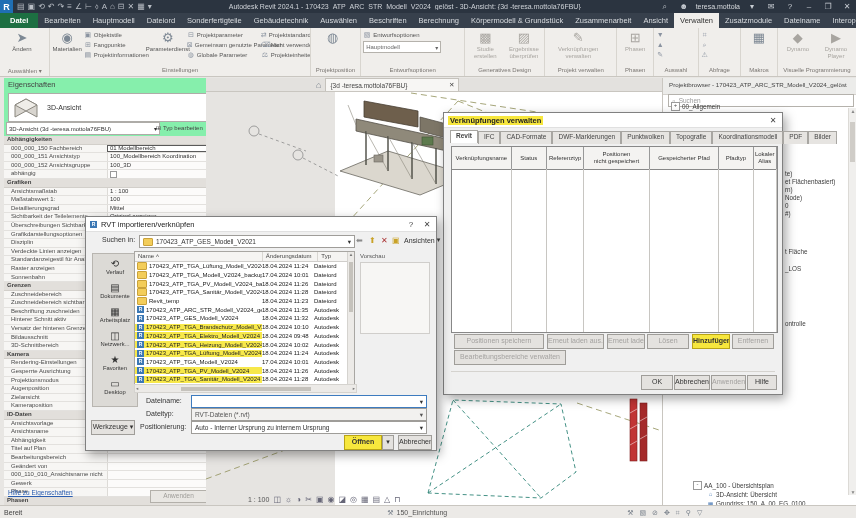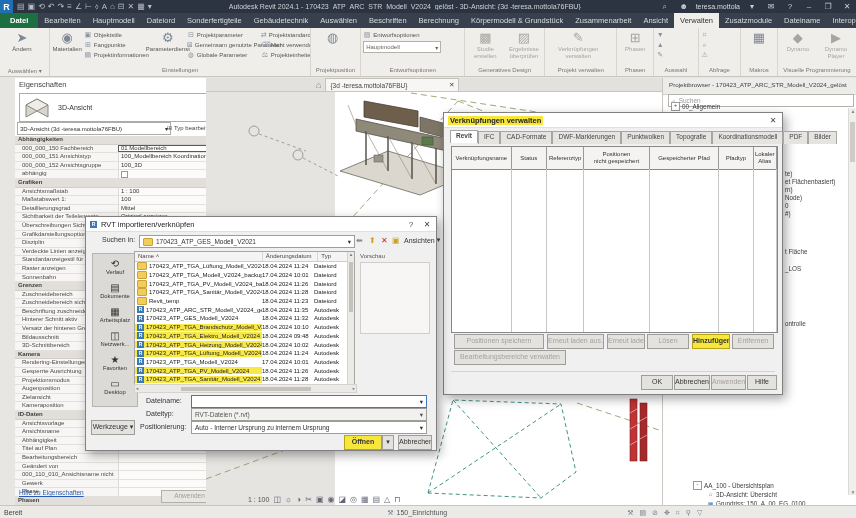--- a/index.html
+++ b/index.html
@@ -24,21 +24,21 @@
   .rgbody{flex:1;display:flex;align-items:flex-start;padding:2px 2px 0 2px;gap:2px}
   .rglabel{height:9px;font-size:6px;color:#7a7672;text-align:center;white-space:nowrap;overflow:hidden}
   .bigbtn{display:flex;flex-direction:column;align-items:center;width:40px;font-size:6px;color:#555;text-align:center;line-height:6.5px}
   .bigbtn .bico{font-size:13px;color:#7d8894;line-height:16px}
   .smallcol{display:flex;flex-direction:column;justify-content:flex-start;gap:1px}
   .smallitem{display:flex;align-items:center;gap:2px;font-size:6px;color:#555;white-space:nowrap;height:9px}
   .smallitem .sico{font-size:7px;color:#8a93a0;width:8px;text-align:center}
   .dis{color:#a8a5a0 !important}
   .rcombo{width:72px;height:10px;background:#fff;border:1px solid #b5b2ac;font-size:6px;color:#666;display:flex;align-items:center;padding:0 2px;justify-content:space-between}
   
-  .palette{left:15px;top:78px;width:206px;height:427px;background:#ffffff;border-right:1px solid #c9c6c0}
+  .palette{left:4px;top:78px;width:206px;height:427px;background:#86efac;border-right:1px solid #c9c6c0}
   .pal-h{height:13px;font-size:7.5px;color:#444;padding:2px 0 0 4px}
   .typesel{position:absolute;left:4px;top:15px;width:197px;height:27px;background:#fff;border:1px solid #aeaca8;display:flex;align-items:center}
   .typesel .tstext{font-size:7px;color:#333;margin-left:8px}
   .viewsel{position:absolute;left:2px;top:44px;width:148px;height:11px;background:#fff;border:1px solid #aeaca8;font-size:6px;color:#333;display:flex;align-items:center;justify-content:space-between;padding:0 2px;white-space:nowrap;overflow:hidden}
   .edittype{position:absolute;left:152px;top:44px;width:51px;height:11px;font-size:6px;color:#444;display:flex;align-items:center;gap:2px;overflow:hidden;white-space:nowrap}
   .prows{position:absolute;left:0;top:58px;width:206px}
   .prow{height:7.6px;display:flex;border-bottom:1px solid #e3e1de;background:#f7f6f4}
   .prow .pl{width:96px;font-size:6px;color:#4a4a4a;padding-left:7px;white-space:nowrap;overflow:hidden;line-height:7.6px}
   .prow .pv{flex:1;font-size:6px;color:#333;border-left:1px solid #dddbd7;padding-left:2px;white-space:nowrap;overflow:hidden;line-height:7.6px;background:#fcfbfa}
   .psec{height:7.6px;background:#e2dfdb;font-size:6px;font-weight:bold;color:#3d3d3d;padding-left:3px;line-height:7.6px;border-bottom:1px solid #d2cfca}

